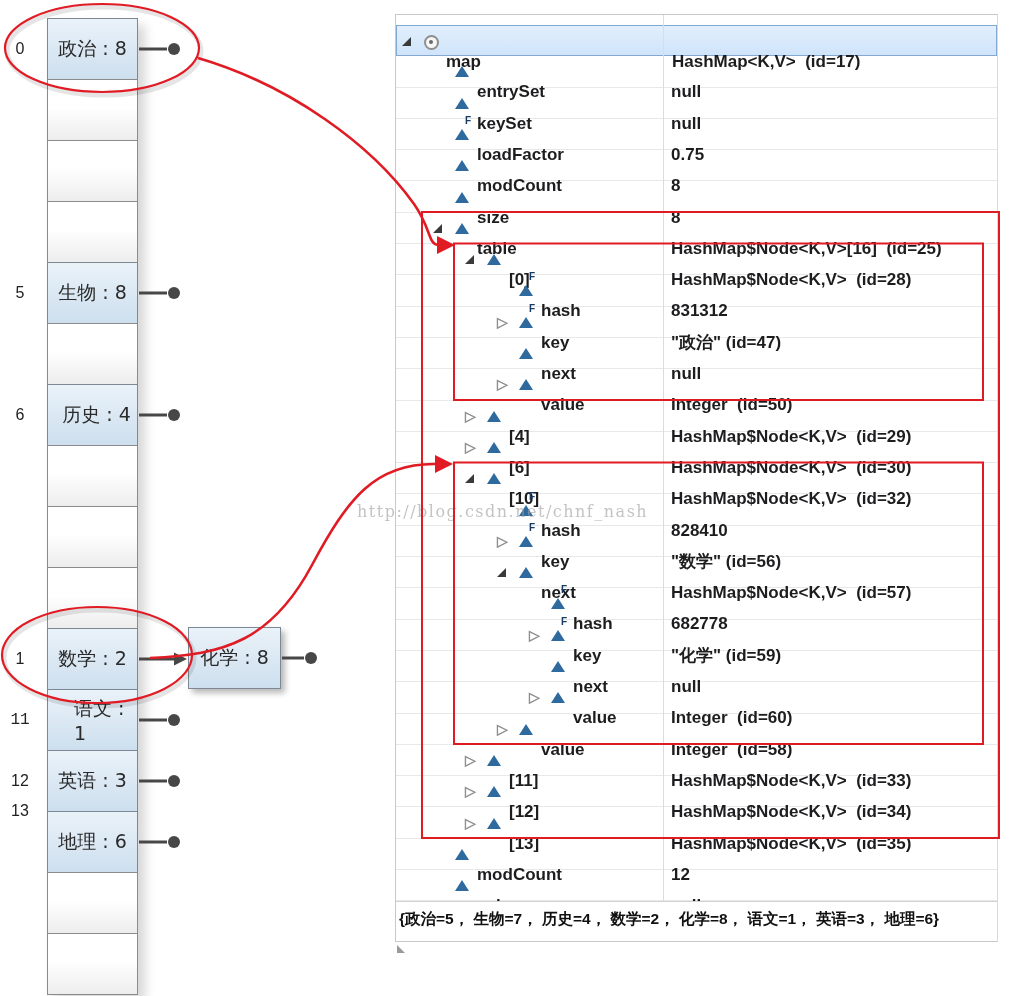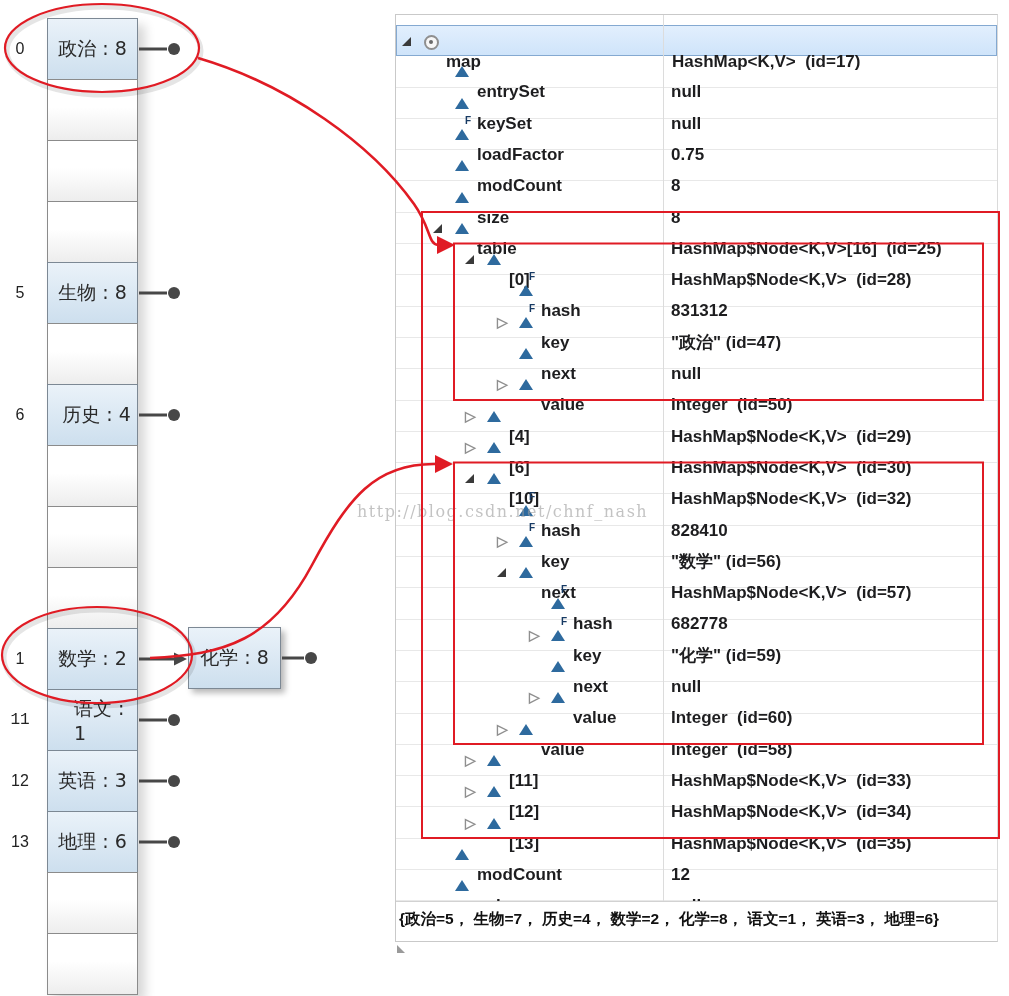--- a/index.html
+++ b/index.html
@@ -93,21 +93,21 @@
         <span class="cell-text">数学 : 2</span>
       </div>
       <div class="idx-label" style="top: 689px; font-family: Liberation Mono, monospace;">11</div>
       <div class="cell filled" style="top: 689px; padding-left: 26px;">
         <span class="cell-text">语文 : 1</span>
       </div>
       <div class="idx-label" style="top: 750px;">12</div>
       <div class="cell filled" style="top: 750px; text-align: right;">
         <span class="cell-text">英语 : 3</span>
       </div>
-      <div class="idx-label" style="top: 811px;">13</div>
+      <div class="idx-label" style="top: 780px;">13</div>
       <div class="cell filled" style="top: 811px;">
         <span class="cell-text">地理 : 6</span>
       </div>
       <div class="cell" style="top: 872px;"></div>
       <div class="cell" style="top: 933px;"></div>
     </div>
 
   <div id="chem-box">
     <span class="cell-text">化学 : 8</span>
   </div>

